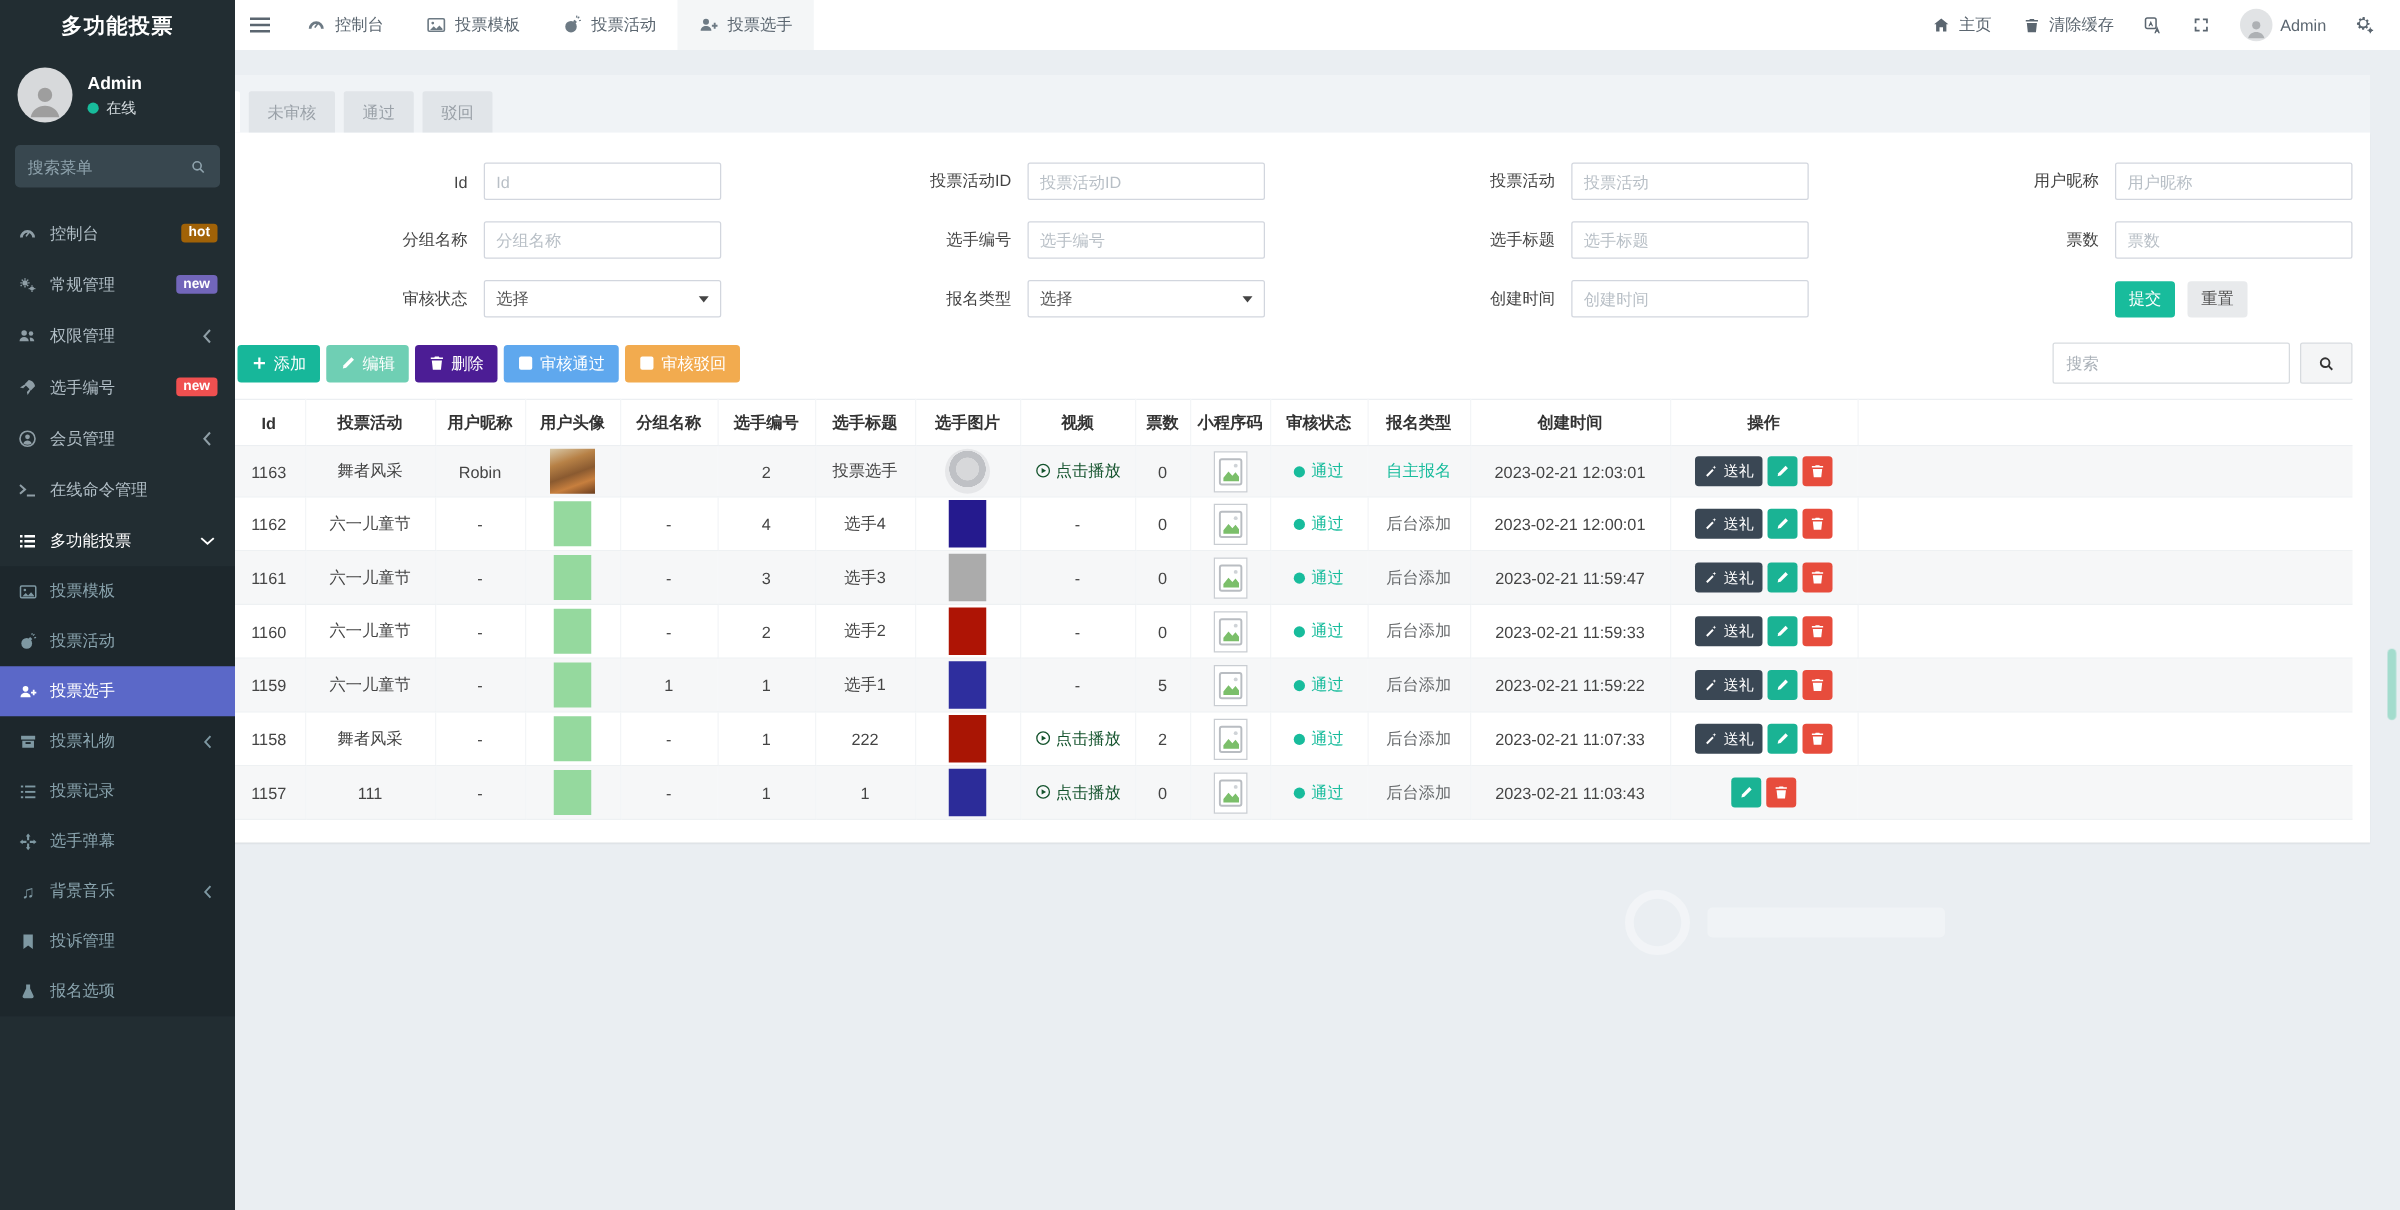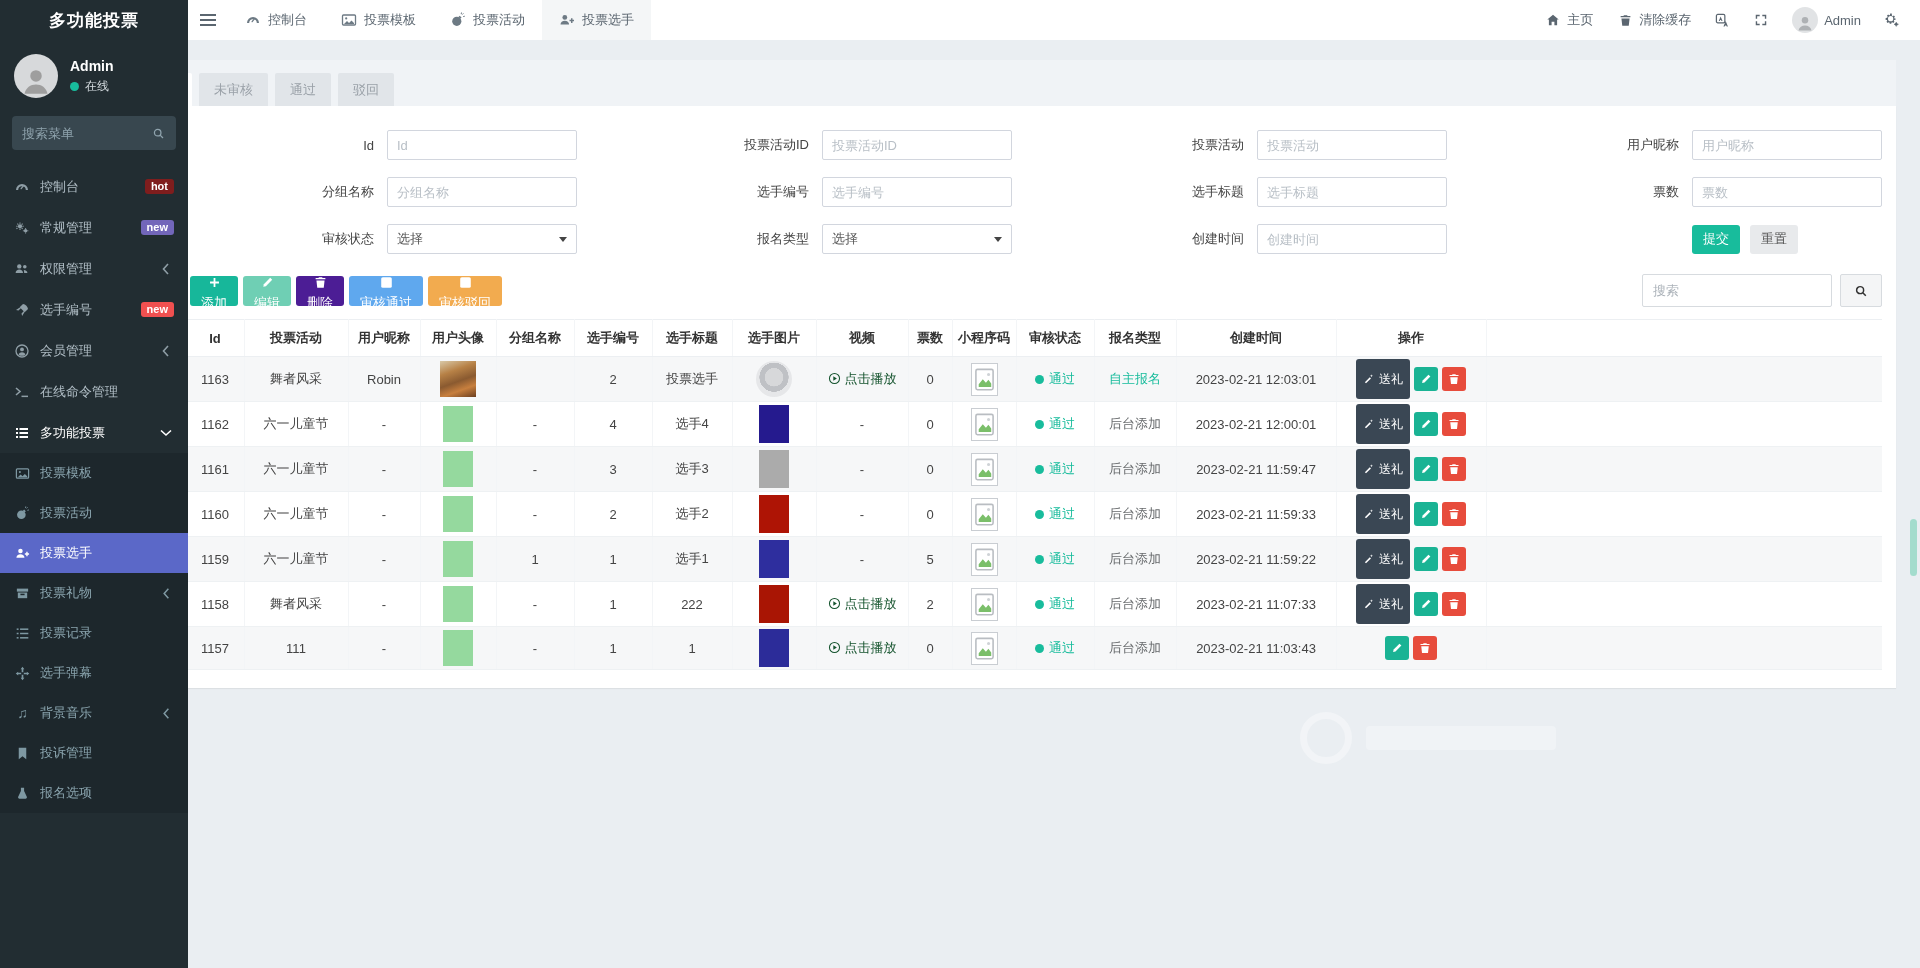--- a/index.html
+++ b/index.html
@@ -58,21 +58,21 @@
   .finput { outline:none; }
   .finput::placeholder { color:#b8bfc6; }
   .fselect { display:flex; align-items:center; cursor:pointer; }
   .fselect .caret { margin-left:auto; width:0; height:0; border-left:4px solid transparent; border-right:4px solid transparent; border-top:5px solid #444; }
   .fbtns { display:flex; gap:10px; }
   .btn-submit { background:#18bc9c; color:#fff; border:0; height:29px; padding:0 11px; border-radius:3px; font-size:13px; cursor:pointer; }
   .btn-reset { background:#e8eaec; color:#555; border:0; height:29px; padding:0 11px; border-radius:3px; font-size:13px; cursor:pointer; }
 
   
   .toolbar { display:flex; align-items:center; margin:14px 14px 12px; }
-  .tbtn { height:30px; border:0; border-radius:3px; color:#fff; display:inline-flex; align-items:center; gap:5px; padding:0 11px; font-size:13px; margin-right:5px; cursor:pointer;flex-direction:column; }
+  .tbtn { height:30px; border:0; border-radius:3px; color:#fff; display:inline-flex; align-items:center; gap:5px; padding:0 11px; font-size:13px; margin-right:5px; cursor:pointer; }
   .tbtn .icn { width:13px; height:13px; }
   .tsearch { margin-left:auto; display:flex; }
   .tsearch input { width:190px; height:33px; border:1px solid #d7dbdf; border-radius:2px; padding:0 10px; font-size:13px; outline:none; color:#555; }
   .tsearch input::placeholder { color:#aab1b8; }
   .tsearch button { width:42px; height:33px; margin-left:8px; background:#f4f5f6; border:1px solid #d7dbdf; border-radius:2px; display:flex; align-items:center; justify-content:center; color:#333; cursor:pointer; }
 
   
   table { width:calc(100% - 28px); margin:0 14px; border-collapse:collapse; table-layout:fixed; }
   th { padding:9px 4px; font-size:13px; font-weight:bold; color:#333; border-top:1px solid #eceff2; border-bottom:1px solid #eceff2; border-right:1px solid #f3f5f7; text-align:center; }
   th:last-child { border-right:0; }
@@ -87,21 +87,21 @@
   .pimg.emblem { width:36px; height:36px; border-radius:50%;
       background:radial-gradient(circle at 50% 45%, #d7d8da 0 34%, #bfc1c5 35% 54%, #e6e7e9 55%); }
   .vlink { color:#14532d; display:inline-flex; align-items:center; gap:4px; cursor:pointer; text-decoration:none; }
   .vlink .icn { width:13px; height:13px; }
   .qrbox { width:27px; height:33px; border:1px solid #c9cdd2; background:#fff; display:inline-flex; align-items:center; justify-content:center; vertical-align:middle; }
   .stat { color:#18bc9c; display:inline-flex; align-items:center; gap:5px; }
   .stat .dot { width:9px; height:9px; border-radius:50%; background:#18bc9c; display:inline-block; }
   .reg-self { color:#18bc9c; }
   .reg-admin { color:#676a6c; }
   .ops { display:inline-flex; align-items:center; gap:4px; }
-  .op-gift { background:#3a4754; color:#fff; border:0; height:40px; padding:0 7px; border-radius:3px; display:inline-flex; align-items:center; gap:4px; font-size:12px; cursor:pointer; }
+  .op-gift { background:#3a4754; color:#fff; border:0; height:24px; padding:0 7px; border-radius:3px; display:inline-flex; align-items:center; gap:4px; font-size:12px; cursor:pointer; }
   .op-sq { width:24px; height:24px; border:0; border-radius:3px; display:inline-flex; align-items:center; justify-content:center; color:#fff; cursor:pointer; }
   .op-edit { background:#1ab394; }
   .op-del { background:#e74c3c; }
   .op-gift .icn, .op-sq .icn { width:12px; height:12px; }
 
   .tfooter { margin:17px 14px 0; color:#676a6c; }
 
   
   .scroll-thumb { position:fixed; right:3px; top:519px; width:7px; height:57px; background:#a3dccd; border-radius:4px; z-index:40; }
   .watermark { position:absolute; left:1300px; top:702px; width:270px; height:80px; opacity:.45; pointer-events:none; }
@@ -143,21 +143,21 @@
   </div>
   <nav id="side-menu">
       <div class="mitem">
         <span class="icn">
           <svg width="100%" height="100%" viewBox="0 0 16 16" fill="currentColor">
             <path d="M2 11a6 6 0 0 1 12 0h-2.2a3.8 3.8 0 0 0-7.6 0z"></path>
             <rect x="7.4" y="6" width="1.3" height="4.6" rx=".65" transform="rotate(38 8 8.5)"></rect>
           </svg>
         </span>
         <span class="mlabel">控制台</span>
-        <span class="mbadge" style="background:#7f1d1d">hot</span>
+        <span class="mbadge" style="background:#a16207">hot</span>
       </div>
       <div class="mitem">
         <span class="icn">
           <svg width="100%" height="100%" viewBox="0 0 16 16" fill="currentColor">
             <circle cx="6" cy="6.3" r="2.1"></circle>
             <path d="M6 2.6v1.2M6 8.8v1.2M2.3 6.3h1.2M8.5 6.3h1.2M3.4 3.7l.9.9M7.7 8l.9.9M8.6 3.7l-.9.9M2.5 8.9l.9-.9" stroke="currentColor" stroke-width="1.1" fill="none"></path>
             <circle cx="11.6" cy="10.8" r="1.7"></circle>
             <path d="M11.6 8.1v1M11.6 12.5v1M8.9 10.8h1M13.3 10.8h1" stroke="currentColor" stroke-width="1" fill="none"></path>
           </svg>
         </span>

